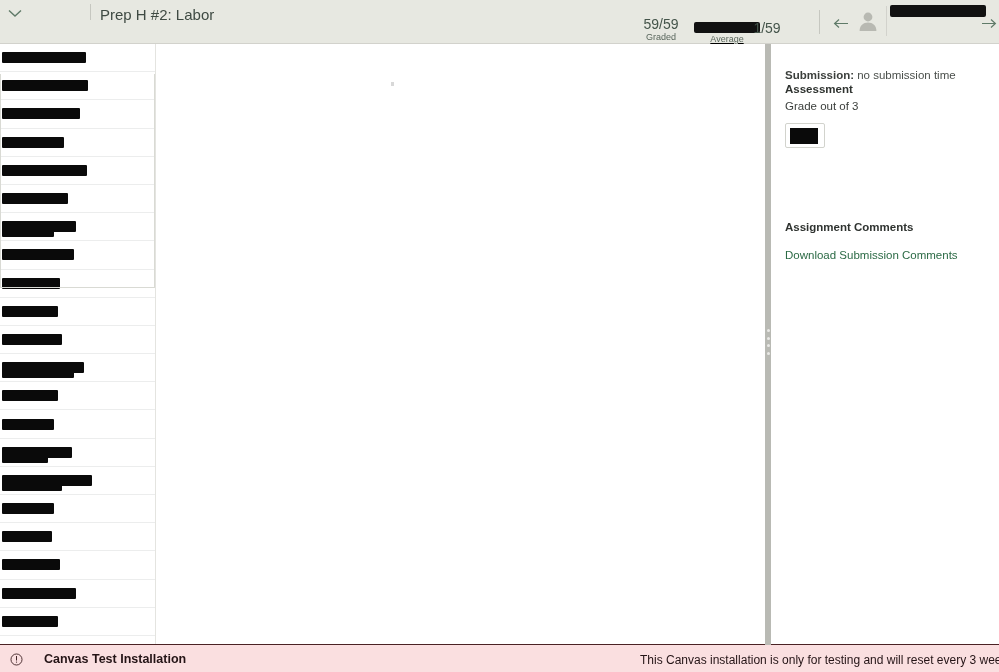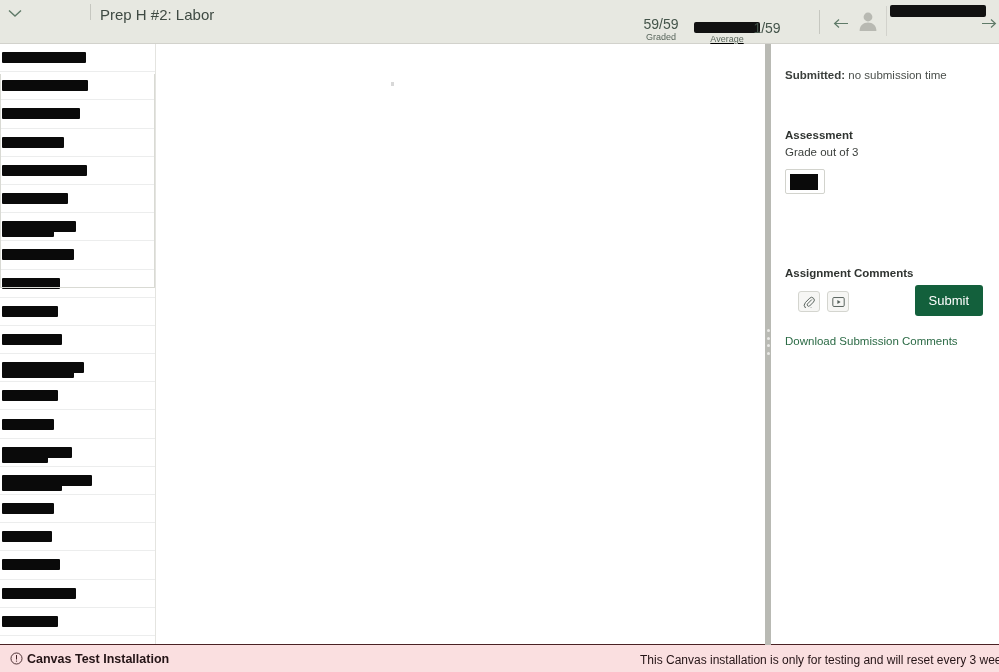--- a/index.html
+++ b/index.html
@@ -156,21 +156,20 @@
   }
   .submitted-line {
     font-size: 11.5px; color: #3b3f3c; line-height: 16px;
     margin-top: 9px;
   }
   .submitted-line b { font-weight: bold; }
   .submitted-line span.val { color: #4a4f4b; }
 
   .sec-title {
     font-size: 11.5px; font-weight: bold; color: #2f3330;
-    margin-top: 46px;
   }
   .grade-out {
     font-size: 11.5px; color: #3b3f3c; margin-top: 5px;
   }
   .grade-box {
     margin-top: 11px;
     width: 40px; height: 25px;
     border: 1px solid #d2d3cd;
     border-radius: 2px;
     background: #fff;
@@ -239,21 +238,21 @@
   
   .banner {
     position: absolute; left: 0; top: 644px;
     width: 999px; height: 28px;
     background: #fadfe0;
     border-top: 1px solid #4a2224;
     z-index: 10;
   }
   .banner-left {
     position: absolute; left: 10px; top: 7px;
-    display: flex; align-items: flex-start; gap: 4px;
+    display: flex; align-items: flex-end; gap: 21px;
   }
   .banner-ico { color: #3b2022; display: flex; }
   .banner-title {
     font-size: 12.5px; font-weight: bold; color: #241416;
   }
   .banner-msg {
     position: absolute; left: 640px; top: 8px;
     font-size: 12px; color: #241416; white-space: nowrap;
   }
   .banner-scrollmark {
@@ -402,47 +401,33 @@
       <i></i>
         <i></i>
         <i></i>
         <i></i>
     </div>
   </div>
 
   <div class="rightpanel">
 
     <div class="submitted-line">
-      <b>Submitted:</b><span class="val"> no submission time</span>
+      <b>Submission:</b><span class="val"> no submission time</span>
     </div>
 
     <div class="sec-title">Assessment</div>
     <div class="grade-out">Grade out of 3</div>
 
     <div class="grade-box">
       <div class="redact"></div>
     </div>
 
     <div class="comments-title">Assignment Comments</div>
 
 
-    <div class="tools-row">
-      <div class="icon-btn attach">
-        <svg width="12" height="12" viewBox="0 0 16 16" fill="none" aria-hidden="true">
-          <path d="M11.5 5 L6 10.5 a2 2 0 0 0 2.8 2.8 L14 8 a3.6 3.6 0 0 0 -5.1 -5.1 L3.3 8.6 a5.2 5.2 0 0 0 7.4 7.4" stroke="currentColor" stroke-width="1.3" fill="none" stroke-linecap="round"></path>
-        </svg>
-      </div>
-      <div class="icon-btn media">
-        <svg width="13" height="12" viewBox="0 0 16 14" fill="none" aria-hidden="true">
-          <rect x="1" y="1.5" width="14" height="11" rx="1.4" stroke="currentColor" stroke-width="1.2" fill="none"></rect>
-          <path d="M6.6 4.6 L10.6 7 L6.6 9.4 Z" fill="currentColor"></path>
-        </svg>
-      </div>
-      <button class="submit-btn">Submit</button>
-    </div>
 
     <div class="dl-link">Download Submission Comments</div>
   </div>
 
   <div class="ghost-name">aroline Gamble</div>
 
   <div class="banner">
     <div class="banner-left">
       <span class="banner-ico">
         <svg width="13" height="13" viewBox="0 0 16 16" fill="none" aria-hidden="true">

